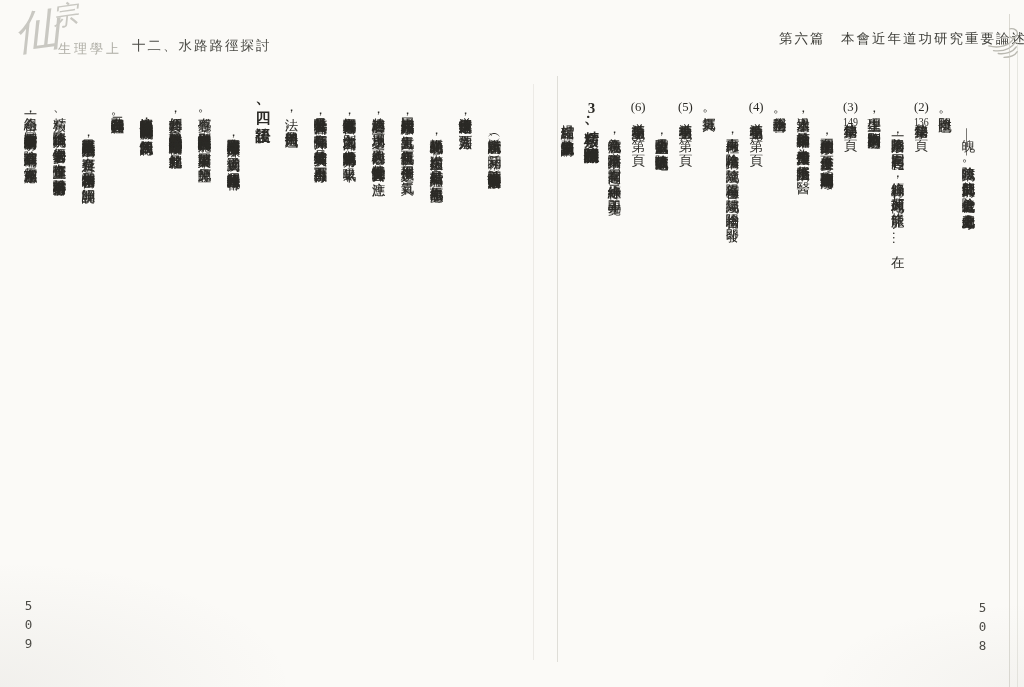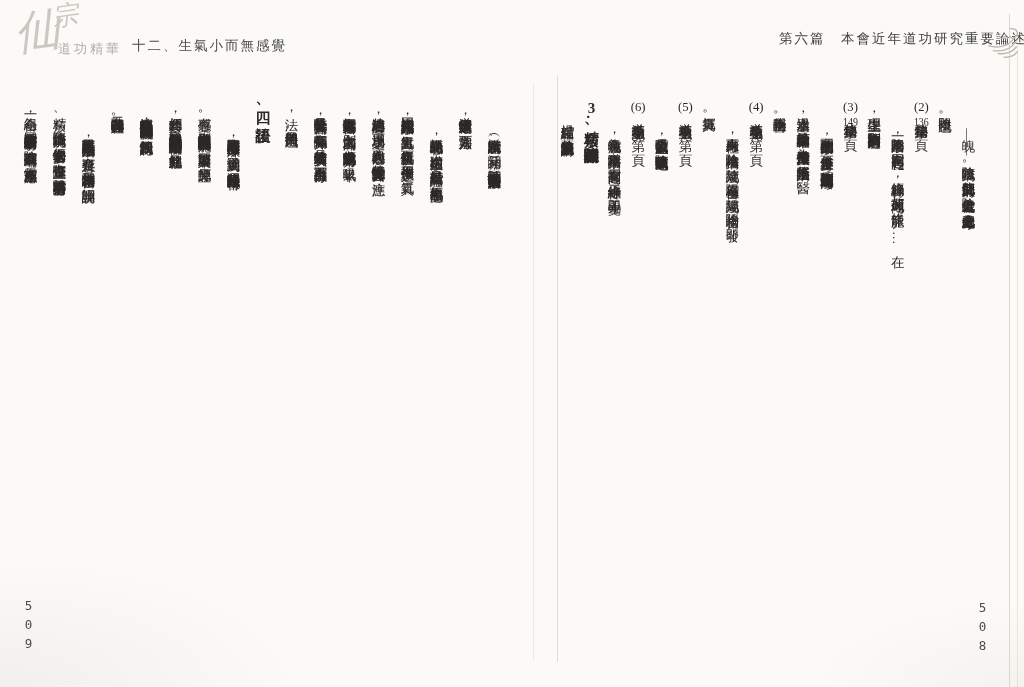--- a/index.html
+++ b/index.html
@@ -67,22 +67,22 @@
   }
   .page-num.left{left:21px;top:598px;}
   .page-num.right{left:975px;top:600px;}
 </style>
 </head>
 <body>
 
 <div class="canvas">
 
   <div class="logo-main"><span>仙</span><span class="second">宗</span></div>
-  <div class="logo-sub">道功精華</div>
-  <div class="chapter-title">十二、生氣小而無感覺</div>
+  <div class="logo-sub">生理學上</div>
+  <div class="chapter-title">十二、水路路徑探討</div>
 
   <div class="header-right">第六篇　本會近年道功研究重要論述</div>
   <div class="ornament">
     <svg viewBox="0 0 40 42" aria-hidden="true">
       <path d="M27 5c5-1 9 2 8 6-1 4-6 5-8 2"></path>
       <path d="M32 14c-5 9-16 12-27 9"></path>
       <path d="M33 19c-5 8-14 10-23 9"></path>
       <path d="M34 24c-4 6-12 8-19 7"></path>
       <path d="M35 29c-3 5-9 6-14 6"></path>
     </svg>

